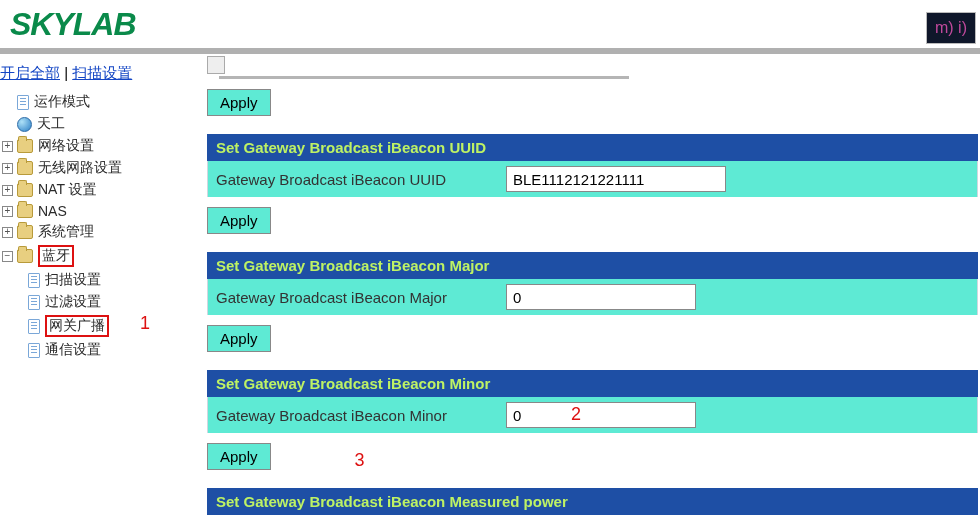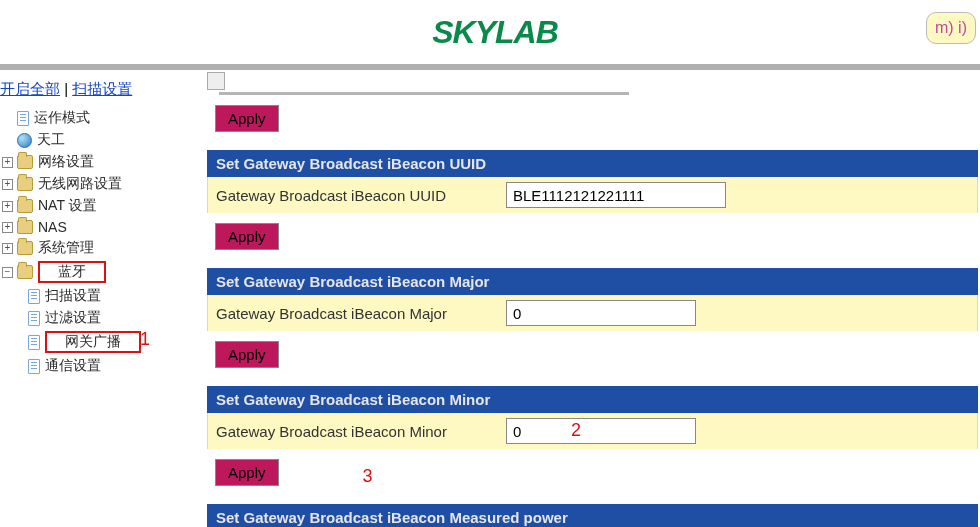--- a/index.html
+++ b/index.html
@@ -1,48 +1,48 @@
 <!DOCTYPE html>
 <html><head>
 <meta charset="utf-8">
 <style>
   * { box-sizing: border-box; margin: 0; padding: 0; }
   body { font-family: Arial, sans-serif; font-size: 14px; color: #000; background: #fff; width: 980px; }
-  .top-row { display: flex; align-items: center; height: 64px; justify-content: center; }
+  .top-row { display: flex; align-items: center; height: 48px; }
   .logo { margin-left: 10px; font-family: Arial, sans-serif; font-weight: 900; font-size: 32px; font-style: italic; color: #0a8a4a; letter-spacing: -1px; }
-  .top-right-badge { position: absolute; right: 4px; top: 12px; background: #fef9c3; border: 1px solid #bbb; border-radius: 10px; padding: 6px 8px; font-size: 16px; color: #c0499b; }
+  .top-right-badge { position: absolute; right: 4px; top: 12px; background: #0f172a; border: 1px solid #bbb; border-radius: 0; padding: 6px 8px; font-size: 16px; color: #c0499b; }
   .hr-bar { height: 6px; background: #b0b0b0; margin: 0; }
   .layout { display: flex; }
   .sidebar { width: 195px; padding: 6px 4px 0 0; }
   .toggle-links { padding: 4px 0 8px 0; font-size: 15px; }
   .toggle-links a { color: #1446c4; text-decoration: underline; }
   .tree { list-style: none; }
   .tree li { display: flex; align-items: center; padding: 2px 0 2px 2px; font-size: 14px; color: #2b2b2b; position: relative; }
   .tree li.child { padding-left: 28px; }
   .box-icon { width: 11px; height: 11px; border: 1px solid #888; display: inline-flex; align-items: center; justify-content: center; font-size: 10px; line-height: 10px; color: #555; margin-right: 4px; background: #fff; }
   .box-icon.minus::before { content: "−"; }
   .box-icon.plus::before { content: "+"; }
   .box-icon.empty { border: none; width: 11px; }
   .folder-icon, .page-icon, .world-icon { width: 16px; height: 14px; display: inline-block; margin-right: 5px; vertical-align: middle; }
   .folder-icon { background: #e8cf80; border: 1px solid #b89a3a; border-radius: 2px; position: relative; }
   .folder-icon::before { content: ""; position: absolute; top: -4px; left: 0; width: 7px; height: 4px; background: #e8cf80; border: 1px solid #b89a3a; border-bottom: none; border-radius: 2px 2px 0 0; }
   .page-icon { background: #fff; border: 1px solid #7aa7d8; width: 12px; height: 15px; border-radius: 1px; position: relative; }
   .page-icon::before { content: ""; position: absolute; top: 2px; left: 2px; right: 2px; height: 1px; background: #7aa7d8; box-shadow: 0 3px 0 #7aa7d8, 0 6px 0 #7aa7d8; }
   .world-icon { width: 15px; height: 15px; border-radius: 50%; background: radial-gradient(circle at 30% 30%, #aee1f7, #2b7fc6); border: 1px solid #2b6aa6; }
-  .hl-red { border: 2px solid #d11; padding: 0 18px; }
+  .hl-red { border: 2px solid #d11; padding: 0 2px; }
   .hl-red.loose { border: 2px solid #d11; }
   .annot { color: #d11; font-size: 18px; font-family: Arial; position: absolute; }
   .annot.a1 { left: 140px; top: 0; }
   .li-wrap { position: relative; }
   .main { flex: 1; padding: 0 2px 0 12px; position: relative; }
   .scroll-stub { width: 18px; height: 18px; border: 1px solid #aaa; background: #eee; position: absolute; left: 12px; top: 2px; }
   .topbar-line { height: 3px; background: #b5b5b5; margin-top: 22px; width: 410px; margin-left: 12px; }
-  .apply-btn { display: inline-block; border: 1px solid #888; background: #be185d; padding: 4px 12px; font-size: 15px; cursor: pointer; margin: 6px 0 10px 8px; }
-  .section-header { background: #1e4fa5; color: #e5e5e5; font-weight: bold; padding: 4px 8px; font-size: 15px; border: 1px solid #1e4fa5; }
-  .field-row { display: flex; align-items: center; background: #fef9c3; padding: 5px 8px; border-left: 1px solid #d0d7e0; border-right: 1px solid #d0d7e0; }
+  .apply-btn { display: inline-block; border: 1px solid #888; background: #5eead4; padding: 4px 12px; font-size: 15px; cursor: pointer; margin: 6px 0 10px 0; }
+  .section-header { background: #1e4fa5; color: #bef264; font-weight: bold; padding: 4px 8px; font-size: 15px; border: 1px solid #1e4fa5; }
+  .field-row { display: flex; align-items: center; background: #5eead4; padding: 5px 8px; border-left: 1px solid #d0d7e0; border-right: 1px solid #d0d7e0; }
   .field-label { width: 290px; font-size: 15px; color: #333; }
   .text-input { border: 1px solid #888; padding: 8px 6px; font-size: 15px; width: 190px; height: 26px; background: #fff; }
   .text-input.long { width: 220px; }
   .input-wrap { position: relative; display: inline-block; }
   .annot.a2 { left: 65px; top: 2px; }
   .annot.a3 { left: 80px; top: 4px; position: relative; display:inline-block; }
   .apply-row { padding: 4px 0 8px 0; }
 </style>
 </head>
 <body>

